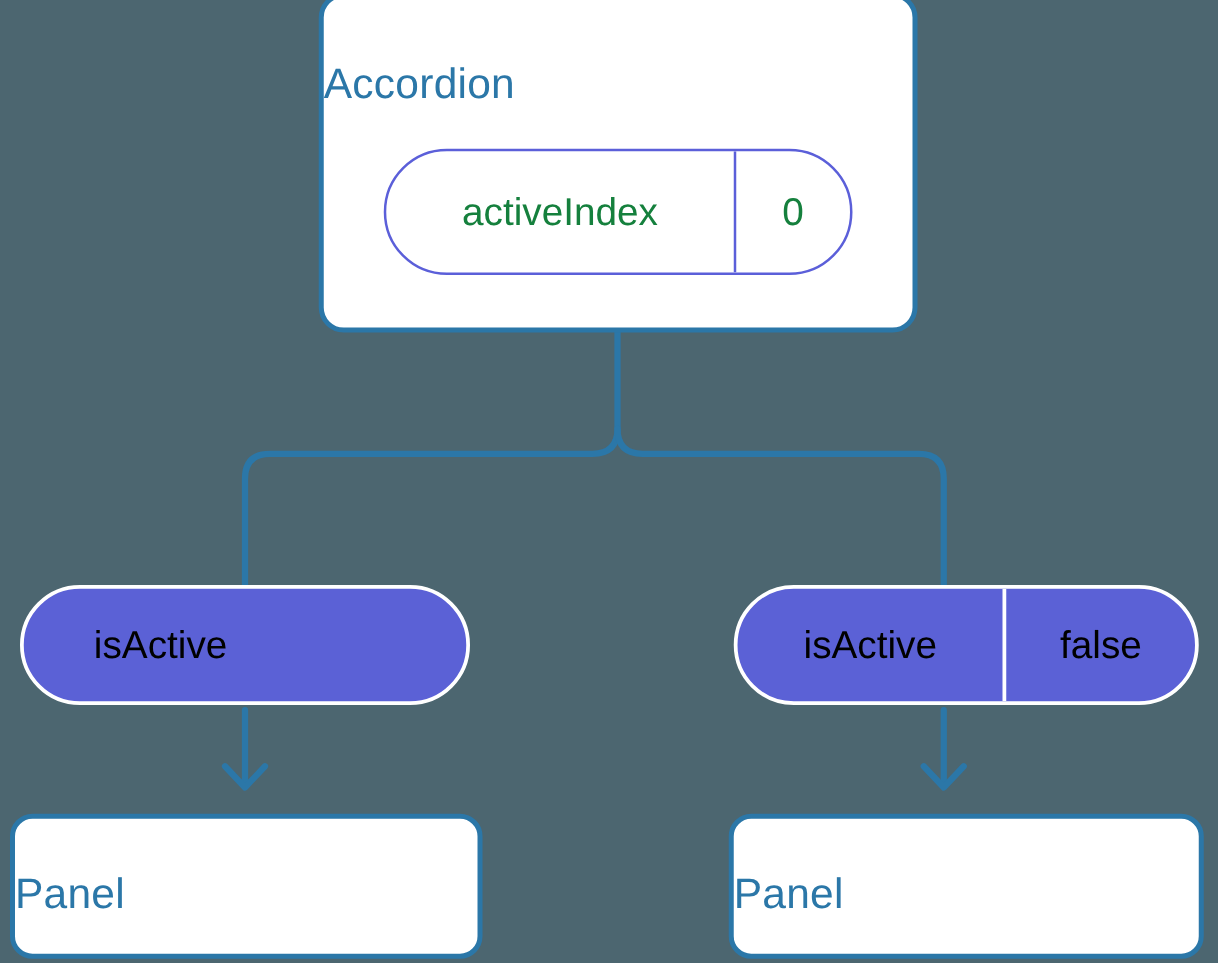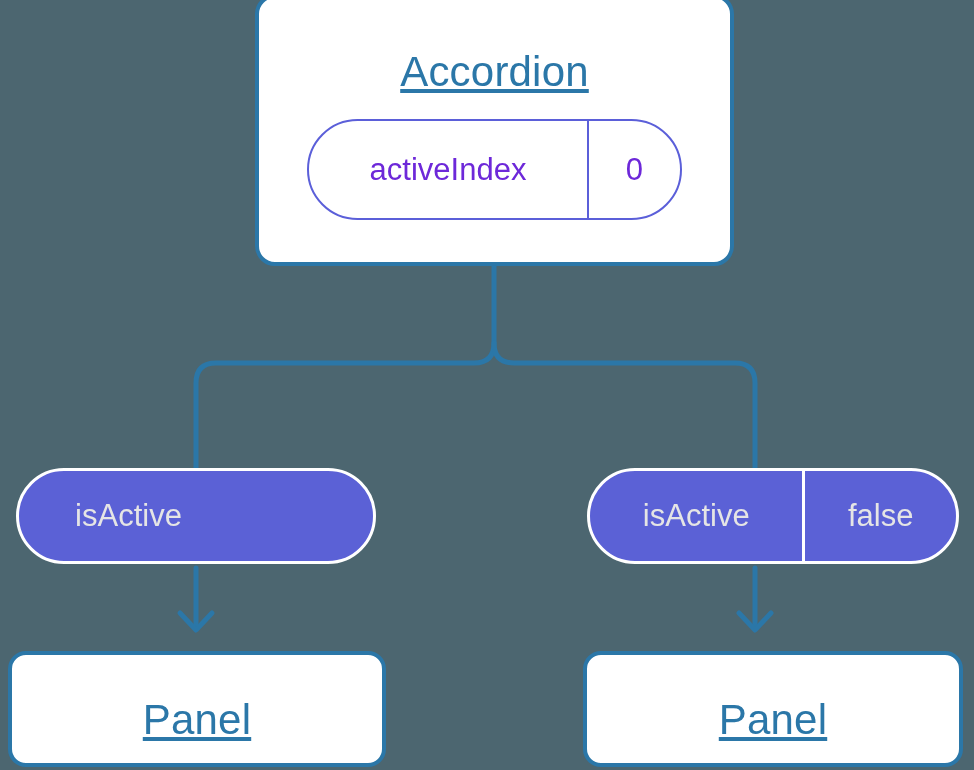--- a/index.html
+++ b/index.html
@@ -40,27 +40,25 @@
     border: 4px solid #2b77a8;
     border-radius: 18px;
     box-sizing: border-box;
     z-index: 2;
   }
 
   .card-title {
     position: absolute;
     left: 0;
     right: 0;
-    text-align: center;
     color: #2b77a8;
-    font-size: 42px;
+    font-size: 34px;
     font-weight: 400;
     letter-spacing: 0.2px;
     white-space: nowrap;
-    text-decoration: underline;
   }
 
   
   #accordion-card {
     left: 255px;
     top: -6px;
     width: 479px;
     height: 272px;
     border-radius: 20px;
   }
@@ -89,34 +87,34 @@
     font-weight: 400;
   }
 
   
   .pill-outline {
     background: #ffffff;
     border: 2px solid #5b5fd9;
   }
   .pill-outline .pill-key,
   .pill-outline .pill-val {
-    color: #6d28d9;
+    color: #15803d;
   }
   .pill-outline .pill-val {
     border-left: 2px solid #5b5fd9;
   }
 
   
   .pill-filled {
     background: #5b61d6;
     border: 3px solid #ffffff;
   }
   .pill-filled .pill-key,
   .pill-filled .pill-val {
-    color: #e5e5e5;
+    color: #000000;
   }
   .pill-filled .pill-val {
     border-left: 3px solid #ffffff;
   }
 
   #state-pill-activeindex {
     left: 307px;
     top: 119px;
     width: 375px;
     height: 101px;

